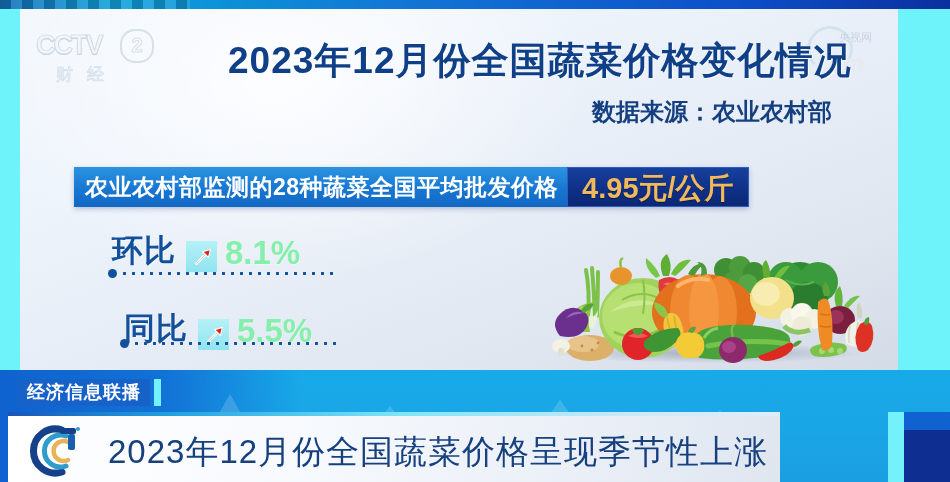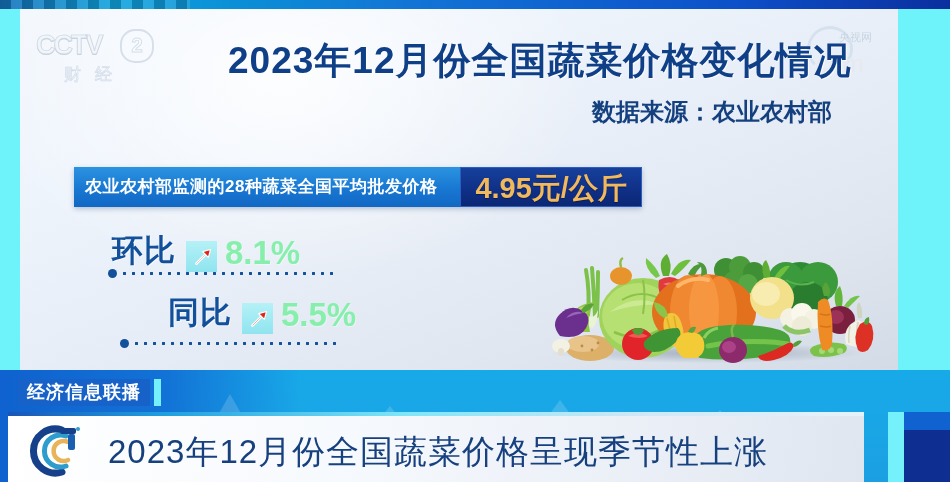--- a/index.html
+++ b/index.html
@@ -93,21 +93,21 @@
     border-radius: 15px;
     color: rgba(255,255,255,.9);
     -webkit-text-stroke: 1px rgba(168,186,206,.8);
     font-size: 20px;
     font-weight: 700;
     text-align: center;
     line-height: 28px;
   }
   .cctv-logo .cc-sub {
     position: absolute;
-    left: 28px; top: 35px;
+    left: 20px; top: 35px;
     font-size: 17px;
     letter-spacing: 14px;
     color: rgba(255,255,255,.75);
     -webkit-text-stroke: .8px rgba(172,190,210,.8);
   }
 
   
   .site-watermark {
     position: absolute;
     left: 795px; top: 22px;
@@ -164,24 +164,24 @@
     position: absolute;
     left: 74px; top: 167px;
     height: 40px;
     display: flex;
     align-items: stretch;
     box-shadow: 0 2px 5px rgba(30,60,110,.28);
   }
   .fact-banner .fb-text {
     background: linear-gradient(180deg, #2b93e0 0%, #1877d2 55%, #1167c4 100%);
     color: #ffffff;
-    font-size: 17px;
+    font-size: 23px;
     font-weight: 700;
     line-height: 40px;
-    padding: 0 23px 0 11px;
+    padding: 0 9px 0 11px;
     white-space: nowrap;
     letter-spacing: .5px;
   }
   .fact-banner .fb-price {
     background: linear-gradient(180deg, #16409c 0%, #0f2f86 60%, #0c2775 100%);
     color: #f2b95c;
     font-size: 29px;
     font-weight: 700;
     line-height: 40px;
     padding: 0 14px;
@@ -191,21 +191,21 @@
   }
 
   
   .metric {
     position: absolute;
     display: flex;
     align-items: flex-end;
     height: 42px;
   }
   .metric.m1 { left: 112px; top: 230px; }
-  .metric.m2 { left: 124px; top: 292px; margin-left: 44px; }
+  .metric.m2 { left: 124px; top: 308px; }
 
   .metric .m-label {
     font-size: 31px;
     font-weight: 700;
     color: #12509b;
     letter-spacing: 1px;
     text-shadow: 1px 1px 0 rgba(255,255,255,.6);
   }
   .metric .m-arrow {
     width: 31px; height: 31px;
@@ -303,21 +303,21 @@
   .show-tag .st-accent {
     width: 7px;
     margin-left: 4px;
     background: #74f1fb;
   }
 
   
   .lower-third {
     position: absolute;
     left: 8px; top: 412px;
-    width: 856px; height: 70px;
+    width: 772px; height: 70px;
     background: linear-gradient(100deg, #ffffff 0%, #f6f9fd 40%, #e9eef6 78%, #dfe6f0 100%);
     overflow: hidden;
   }
   .lt-capline {
     position: absolute;
     left: 0; top: 0;
     width: 880px; height: 4px;
     background: linear-gradient(90deg, #1a55b8 0%, #1fa0e0 18%, #7fe6f7 45%, #cfe8f7 72%, #e9f3fb 100%);
   }
   .lt-logo {

